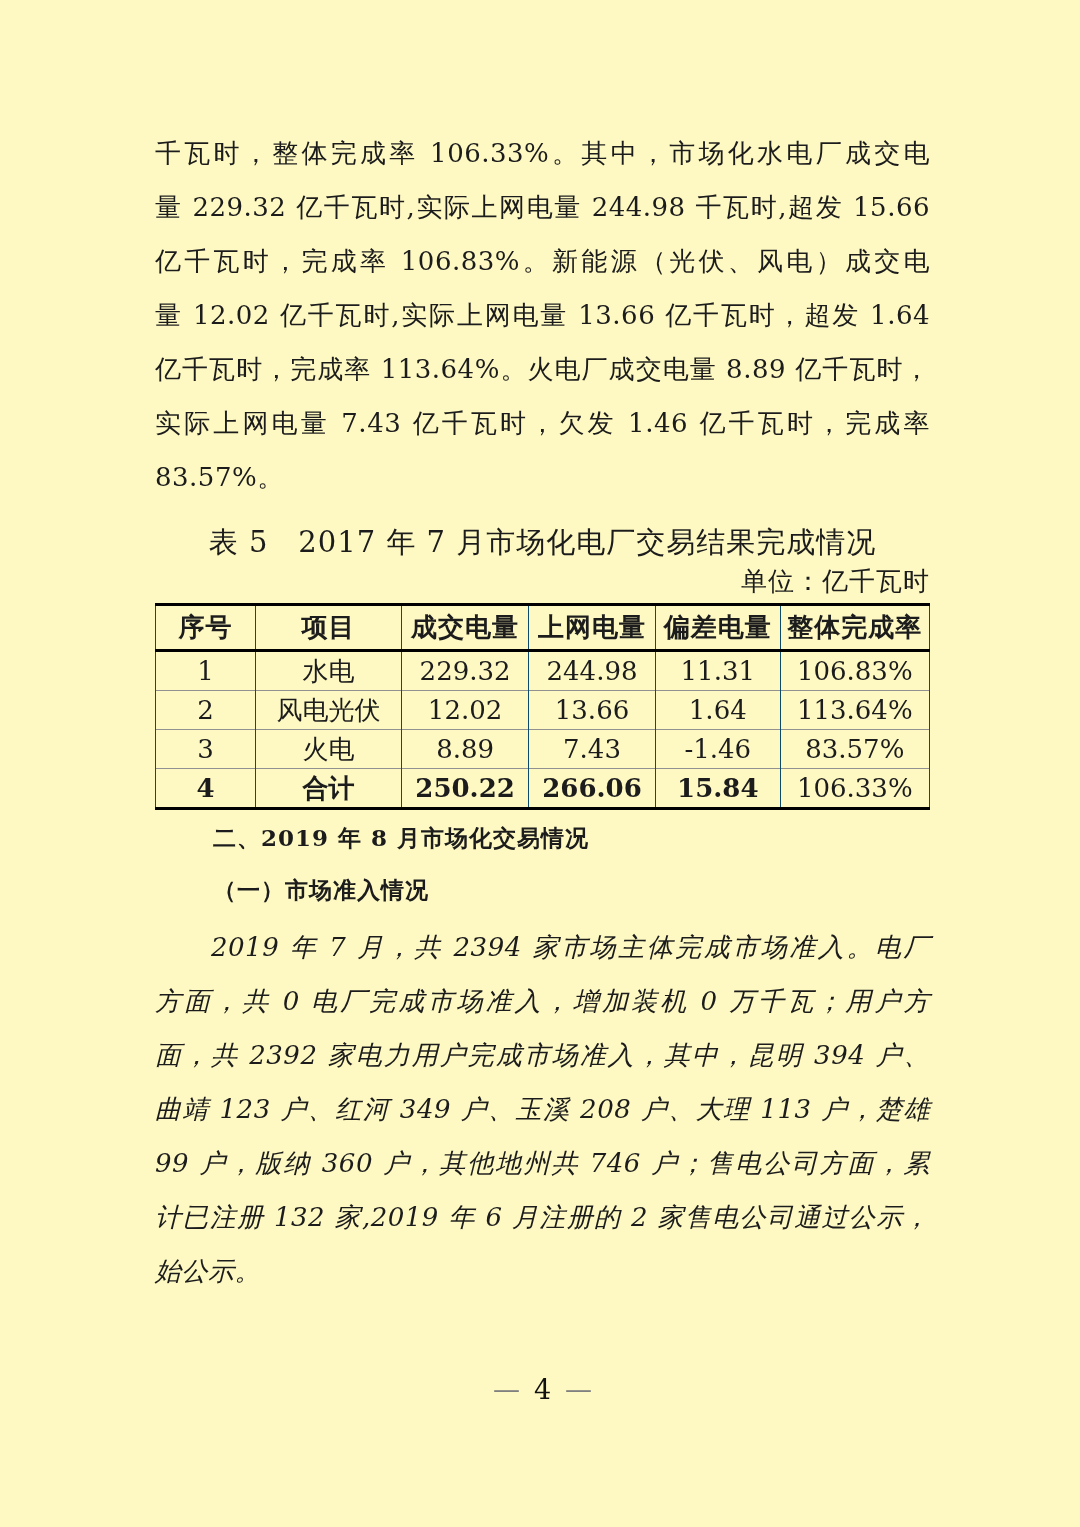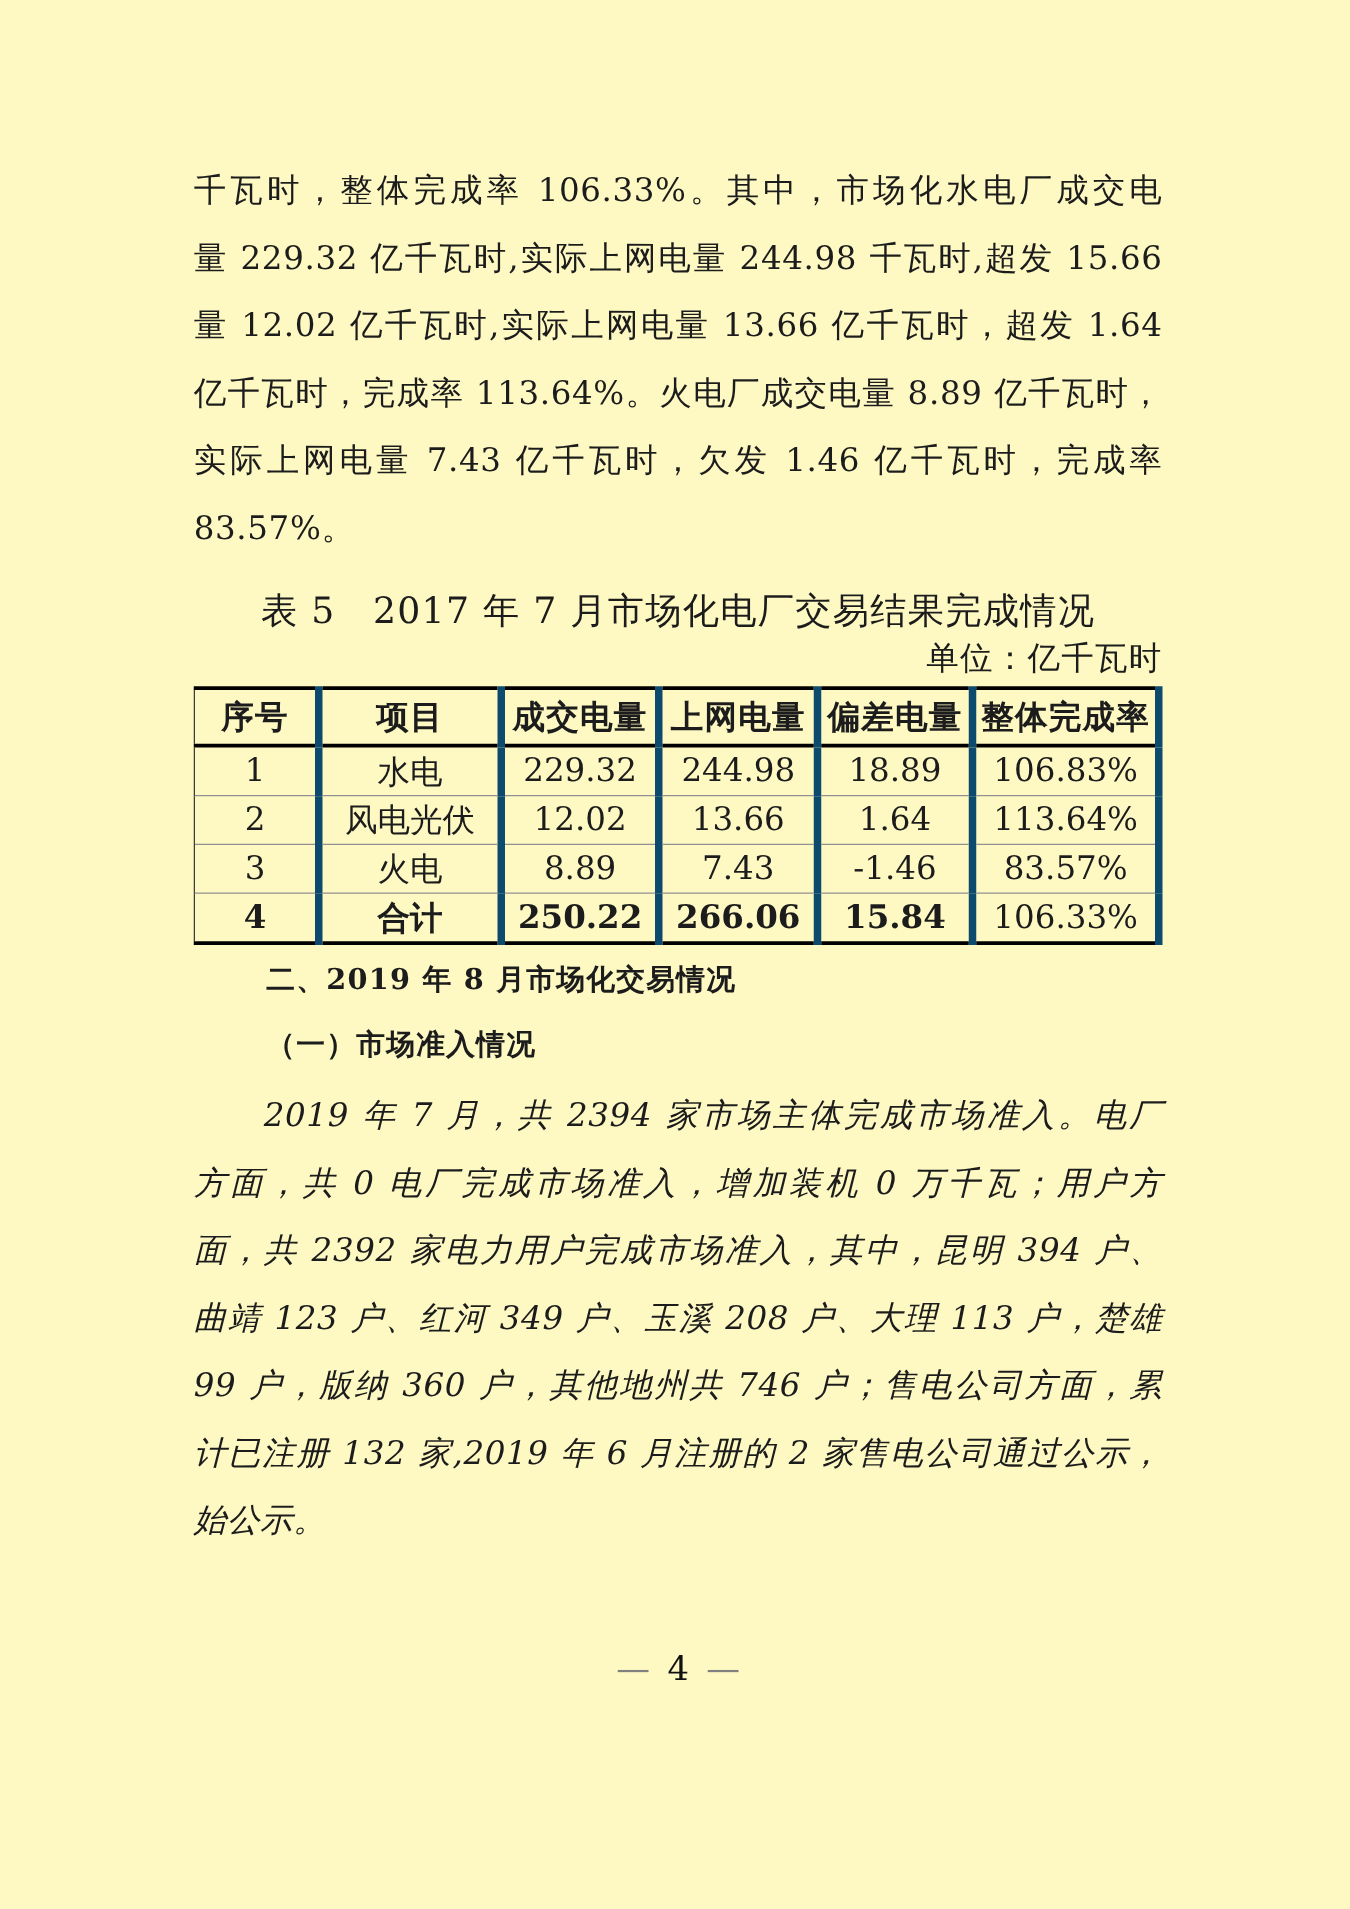--- a/index.html
+++ b/index.html
@@ -52,21 +52,21 @@
     width: 100%;
     border-collapse: collapse;
     table-layout: fixed;
   }
   table.results th, table.results td {
     font-size: 26px;
     text-align: center;
     vertical-align: middle;
     padding: 0 2px;
     border-left: 1px solid #3c3c3c;
-    border-right: 6px solid #0c4a6e;
+    border-right: 1px solid #0c4a6e;
   }
   table.results thead th {
     font-weight: bold;
     height: 43px;
     border-top: 3px solid #000;
     border-bottom: 3px solid #000;
     letter-spacing: 1px;
   }
   table.results tbody td {
     height: 38px;
@@ -97,20 +97,21 @@
 </style>
 </head>
 <body>
 
 <div class="page">
   <div class="content">
 
     <div class="para" id="p1">
       <div class="line">千瓦时，整体完成率 106.33%。其中，市场化水电厂成交电</div>
       <div class="line">量 229.32 亿千瓦时,实际上网电量 244.98 千瓦时,超发 15.66</div>
+      <div class="line">亿千瓦时，完成率 106.83%。新能源（光伏、风电）成交电</div>
       <div class="line">量 12.02 亿千瓦时,实际上网电量 13.66 亿千瓦时，超发 1.64</div>
       <div class="line">亿千瓦时，完成率 113.64%。火电厂成交电量 8.89 亿千瓦时，</div>
       <div class="line">实际上网电量 7.43 亿千瓦时，欠发 1.46 亿千瓦时，完成率</div>
       <div class="line last">83.57%。</div>
     </div>
 
     <div class="table-title">表 5　2017 年 7 月市场化电厂交易结果完成情况</div>
     <div class="unit-line">单位：亿千瓦时</div>
 
     <table class="results">
@@ -131,21 +132,21 @@
           <th>偏差电量</th>
           <th>整体完成率</th>
         </tr>
       </thead>
       <tbody>
         <tr>
           <td>1</td>
           <td>水电</td>
           <td>229.32</td>
           <td>244.98</td>
-          <td>18.89</td>
+          <td>11.31</td>
           <td>106.83%</td>
         </tr>
         <tr>
           <td>2</td>
           <td>风电光伏</td>
           <td>12.02</td>
           <td>13.66</td>
           <td>1.64</td>
           <td>113.64%</td>
         </tr>

